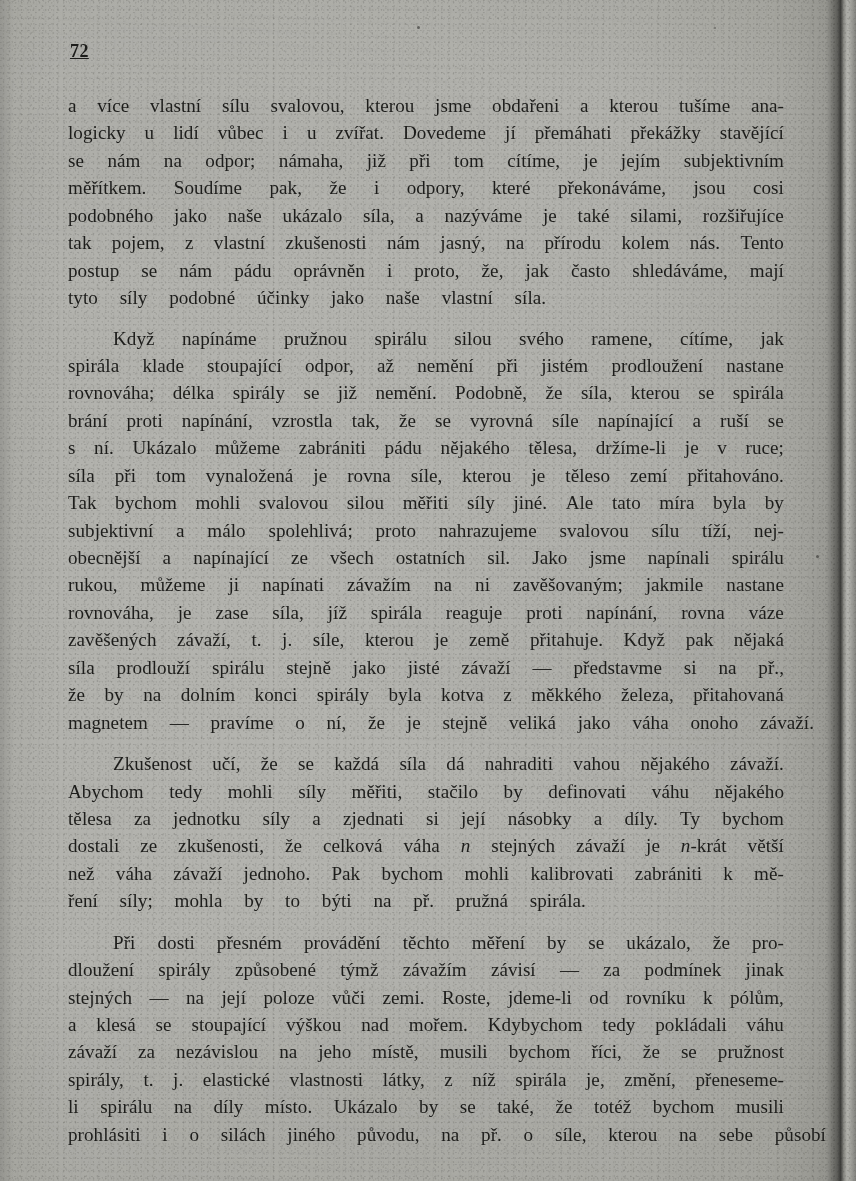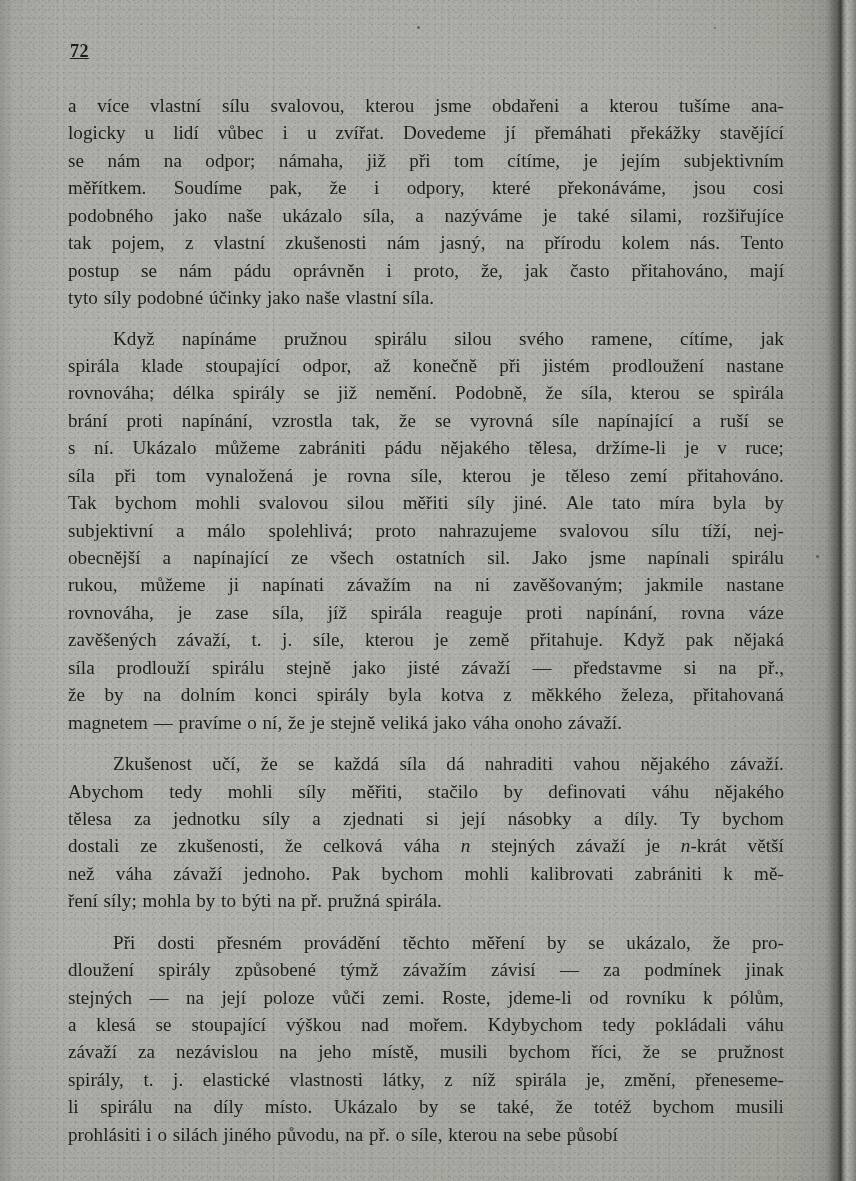--- a/index.html
+++ b/index.html
@@ -107,21 +107,21 @@
     height: 27.45px;
     white-space: pre;
     letter-spacing: 0.05px;
   }
   
   .line.just {
     justify-content: space-between;
   }
   .line.just > .w { flex: 0 0 auto; }
   
-  .line.last { justify-content: flex-start; }
+  .line.last { justify-content: flex-start; gap: 16px; }
   .line.last > .w + .w { margin-left: .30em; }
   .indent { padding-left: 45px; }
   .it { font-style: italic; }
 
   
   #ink-wash {
     position: absolute;
     inset: 0;
     z-index: 6;
     pointer-events: none;
@@ -155,26 +155,26 @@
   <div id="content">
     <div id="folio">72</div>
     <div id="textblock">
         <div class="para tight">
           <div class="line just"><span class="w">a</span><span class="w">více</span><span class="w">vlastní</span><span class="w">sílu</span><span class="w">svalovou,</span><span class="w">kterou</span><span class="w">jsme</span><span class="w">obdařeni</span><span class="w">a</span><span class="w">kterou</span><span class="w">tušíme</span><span class="w">ana-</span></div>
           <div class="line just"><span class="w">logicky</span><span class="w">u</span><span class="w">lidí</span><span class="w">vůbec</span><span class="w">i</span><span class="w">u</span><span class="w">zvířat.</span><span class="w">Dovedeme</span><span class="w">jí</span><span class="w">přemáhati</span><span class="w">překážky</span><span class="w">stavějící</span></div>
           <div class="line just"><span class="w">se</span><span class="w">nám</span><span class="w">na</span><span class="w">odpor;</span><span class="w">námaha,</span><span class="w">již</span><span class="w">při</span><span class="w">tom</span><span class="w">cítíme,</span><span class="w">je</span><span class="w">jejím</span><span class="w">subjektivním</span></div>
           <div class="line just"><span class="w">měřítkem.</span><span class="w">Soudíme</span><span class="w">pak,</span><span class="w">že</span><span class="w">i</span><span class="w">odpory,</span><span class="w">které</span><span class="w">překonáváme,</span><span class="w">jsou</span><span class="w">cosi</span></div>
           <div class="line just"><span class="w">podobného</span><span class="w">jako</span><span class="w">naše</span><span class="w">ukázalo</span><span class="w">síla,</span><span class="w">a</span><span class="w">nazýváme</span><span class="w">je</span><span class="w">také</span><span class="w">silami,</span><span class="w">rozšiřujíce</span></div>
           <div class="line just"><span class="w">tak</span><span class="w">pojem,</span><span class="w">z</span><span class="w">vlastní</span><span class="w">zkušenosti</span><span class="w">nám</span><span class="w">jasný,</span><span class="w">na</span><span class="w">přírodu</span><span class="w">kolem</span><span class="w">nás.</span><span class="w">Tento</span></div>
-          <div class="line just"><span class="w">postup</span><span class="w">se</span><span class="w">nám</span><span class="w">pádu</span><span class="w">oprávněn</span><span class="w">i</span><span class="w">proto,</span><span class="w">že,</span><span class="w">jak</span><span class="w">často</span><span class="w">přitahováno,</span><span class="w">mají</span></div>
+          <div class="line just"><span class="w">postup</span><span class="w">se</span><span class="w">nám</span><span class="w">pádu</span><span class="w">oprávněn</span><span class="w">i</span><span class="w">proto,</span><span class="w">že,</span><span class="w">jak</span><span class="w">často</span><span class="w">shledáváme,</span><span class="w">mají</span></div>
           <div class="line last"><span class="w">tyto</span><span class="w">síly</span><span class="w">podobné</span><span class="w">účinky</span><span class="w">jako</span><span class="w">naše</span><span class="w">vlastní</span><span class="w">síla.</span></div>
         </div>
         <div class="para">
           <div class="line just indent"><span class="w">Když</span><span class="w">napínáme</span><span class="w">pružnou</span><span class="w">spirálu</span><span class="w">silou</span><span class="w">svého</span><span class="w">ramene,</span><span class="w">cítíme,</span><span class="w">jak</span></div>
-          <div class="line just"><span class="w">spirála</span><span class="w">klade</span><span class="w">stoupající</span><span class="w">odpor,</span><span class="w">až</span><span class="w">konečně</span><span class="w">při</span><span class="w">jistém</span><span class="w">prodloužení</span><span class="w">nastane</span></div>
+          <div class="line just"><span class="w">spirála</span><span class="w">klade</span><span class="w">stoupající</span><span class="w">odpor,</span><span class="w">až</span><span class="w">nemění</span><span class="w">při</span><span class="w">jistém</span><span class="w">prodloužení</span><span class="w">nastane</span></div>
           <div class="line just"><span class="w">rovnováha;</span><span class="w">délka</span><span class="w">spirály</span><span class="w">se</span><span class="w">již</span><span class="w">nemění.</span><span class="w">Podobně,</span><span class="w">že</span><span class="w">síla,</span><span class="w">kterou</span><span class="w">se</span><span class="w">spirála</span></div>
           <div class="line just"><span class="w">brání</span><span class="w">proti</span><span class="w">napínání,</span><span class="w">vzrostla</span><span class="w">tak,</span><span class="w">že</span><span class="w">se</span><span class="w">vyrovná</span><span class="w">síle</span><span class="w">napínající</span><span class="w">a</span><span class="w">ruší</span><span class="w">se</span></div>
           <div class="line just"><span class="w">s</span><span class="w">ní.</span><span class="w">Ukázalo</span><span class="w">můžeme</span><span class="w">zabrániti</span><span class="w">pádu</span><span class="w">nějakého</span><span class="w">tělesa,</span><span class="w">držíme-li</span><span class="w">je</span><span class="w">v</span><span class="w">ruce;</span></div>
           <div class="line just"><span class="w">síla</span><span class="w">při</span><span class="w">tom</span><span class="w">vynaložená</span><span class="w">je</span><span class="w">rovna</span><span class="w">síle,</span><span class="w">kterou</span><span class="w">je</span><span class="w">těleso</span><span class="w">zemí</span><span class="w">přitahováno.</span></div>
           <div class="line just"><span class="w">Tak</span><span class="w">bychom</span><span class="w">mohli</span><span class="w">svalovou</span><span class="w">silou</span><span class="w">měřiti</span><span class="w">síly</span><span class="w">jiné.</span><span class="w">Ale</span><span class="w">tato</span><span class="w">míra</span><span class="w">byla</span><span class="w">by</span></div>
           <div class="line just"><span class="w">subjektivní</span><span class="w">a</span><span class="w">málo</span><span class="w">spolehlivá;</span><span class="w">proto</span><span class="w">nahrazujeme</span><span class="w">svalovou</span><span class="w">sílu</span><span class="w">tíží,</span><span class="w">nej-</span></div>
           <div class="line just"><span class="w">obecnější</span><span class="w">a</span><span class="w">napínající</span><span class="w">ze</span><span class="w">všech</span><span class="w">ostatních</span><span class="w">sil.</span><span class="w">Jako</span><span class="w">jsme</span><span class="w">napínali</span><span class="w">spirálu</span></div>
           <div class="line just"><span class="w">rukou,</span><span class="w">můžeme</span><span class="w">ji</span><span class="w">napínati</span><span class="w">závažím</span><span class="w">na</span><span class="w">ni</span><span class="w">zavěšovaným;</span><span class="w">jakmile</span><span class="w">nastane</span></div>
           <div class="line just"><span class="w">rovnováha,</span><span class="w">je</span><span class="w">zase</span><span class="w">síla,</span><span class="w">jíž</span><span class="w">spirála</span><span class="w">reaguje</span><span class="w">proti</span><span class="w">napínání,</span><span class="w">rovna</span><span class="w">váze</span></div>
           <div class="line just"><span class="w">zavěšených</span><span class="w">závaží,</span><span class="w">t.</span><span class="w">j.</span><span class="w">síle,</span><span class="w">kterou</span><span class="w">je</span><span class="w">země</span><span class="w">přitahuje.</span><span class="w">Když</span><span class="w">pak</span><span class="w">nějaká</span></div>

